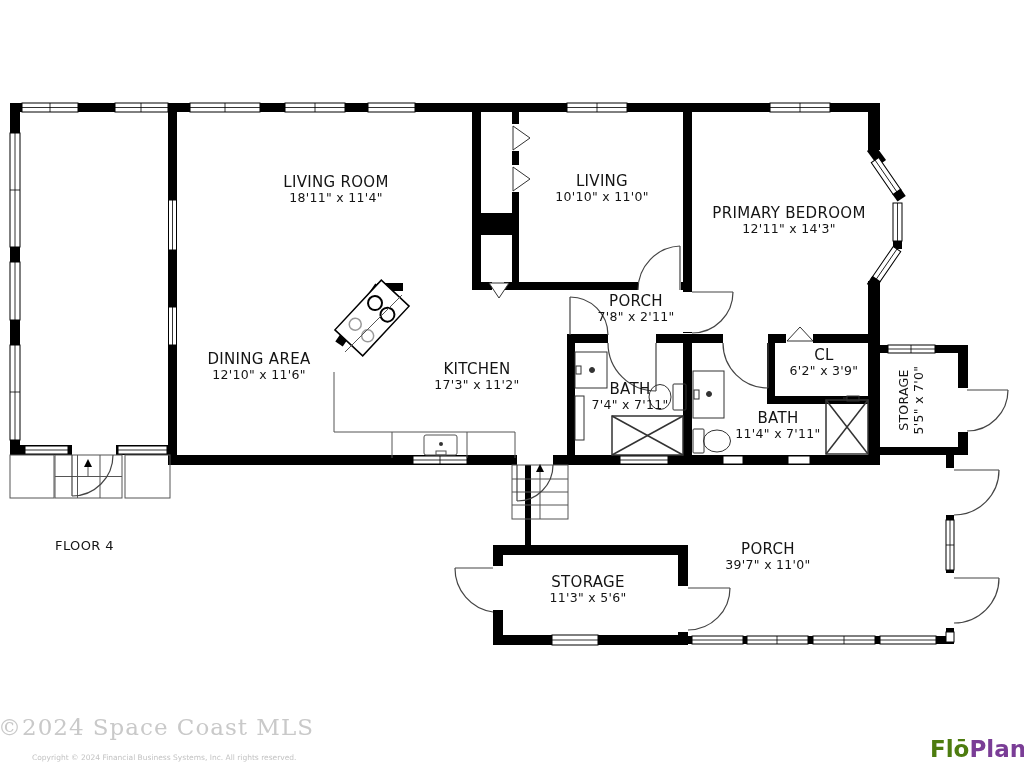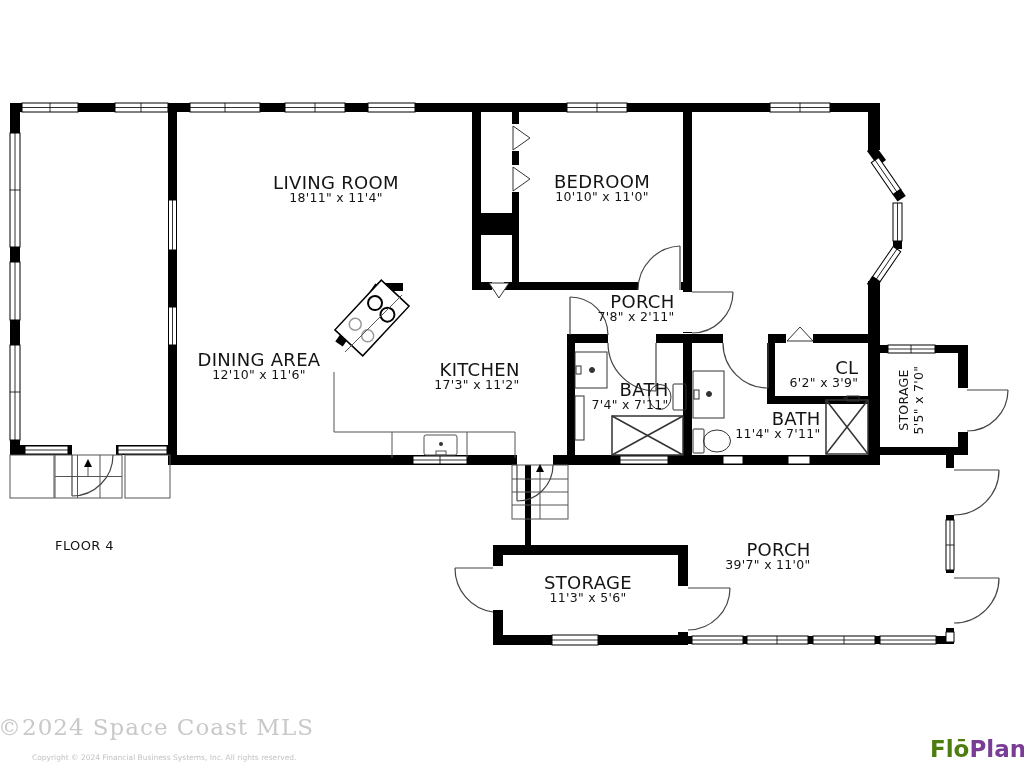--- a/index.html
+++ b/index.html
@@ -1,21 +1,21 @@
 <!DOCTYPE html>
 <html><head>
 <meta charset="utf-8">
 <style>
   html,body{margin:0;padding:0;background:#ffffff;}
   .canvas{position:relative;width:1024px;height:768px;background:#ffffff;overflow:hidden;
           font-family:"DejaVu Sans","Liberation Sans",sans-serif;}
   .plan-svg{position:absolute;left:0;top:0;}
   .lbl{position:absolute;transform:translateX(-50%);text-align:center;color:#141414;
        font-size:12.5px;line-height:15px;letter-spacing:.3px;white-space:nowrap;}
-  .lbl .nm{font-size:18px;text-align:right;}
+  .lbl .nm{font-size:15px;}
   .lbl .dm{font-size:12.5px;}
   .lbl-rot{position:absolute;transform:translate(-50%,-50%) rotate(-90deg);text-align:center;
        color:#141414;font-size:12.5px;line-height:15px;letter-spacing:.3px;white-space:nowrap;}
   .floor-lbl{position:absolute;color:#141414;font-size:13px;letter-spacing:.4px;white-space:nowrap;}
   .watermark{position:absolute;left:-2px;top:714px;font-family:"DejaVu Serif","Liberation Serif",serif;
        font-size:23px;color:#c9c9c9;letter-spacing:1px;white-space:nowrap;}
   .disc1{position:absolute;left:43px;top:744px;font-size:7.5px;color:#c3c3c3;white-space:nowrap;}
   .disc2{position:absolute;left:23px;top:753px;font-size:7.5px;color:#c3c3c3;white-space:nowrap;margin-left:9px;}
   .logo{position:absolute;left:930px;top:736px;font-size:23px;font-weight:600;letter-spacing:0;white-space:nowrap;}
   .logo .flo{color:#4d7c0f;}
@@ -276,40 +276,44 @@
     <rect x="847" y="396" width="12" height="5"></rect>
     <line x1="843" y1="398" x2="847" y2="398"></line>
   </g>
 </svg>
 
   <div class="lbl" style="left:336px;top:175px">
     <div class="nm">LIVING ROOM</div>
     <div class="dm">18'11" x 11'4"</div>
   </div>
   <div class="lbl" style="left:602px;top:174px">
-    <div class="nm">BEDROOM</div>
+    <div class="nm">LIVING</div>
     <div class="dm">10'10" x 11'0"</div>
+  </div>
+  <div class="lbl" style="left:789px;top:206px">
+    <div class="nm">PRIMARY BEDROOM</div>
+    <div class="dm">12'11" x 14'3"</div>
   </div>
   <div class="lbl" style="left:636px;top:294px">
     <div class="nm">PORCH</div>
     <div class="dm">7'8" x 2'11"</div>
   </div>
   <div class="lbl" style="left:259px;top:352px">
     <div class="nm">DINING AREA</div>
     <div class="dm">12'10" x 11'6"</div>
   </div>
   <div class="lbl" style="left:477px;top:362px">
     <div class="nm">KITCHEN</div>
     <div class="dm">17'3" x 11'2"</div>
   </div>
   <div class="lbl" style="left:630px;top:382px">
     <div class="nm">BATH</div>
     <div class="dm">7'4" x 7'11"</div>
   </div>
-  <div class="lbl" style="left:824px;top:360px">
+  <div class="lbl" style="left:824px;top:348px">
     <div class="nm">CL</div>
     <div class="dm">6'2" x 3'9"</div>
   </div>
   <div class="lbl" style="left:778px;top:411px">
     <div class="nm">BATH</div>
     <div class="dm">11'4" x 7'11"</div>
   </div>
   <div class="lbl-rot" style="left:911px;top:400px">
     <div class="nm">STORAGE</div>
     <div class="dm">5'5" x 7'0"</div>

